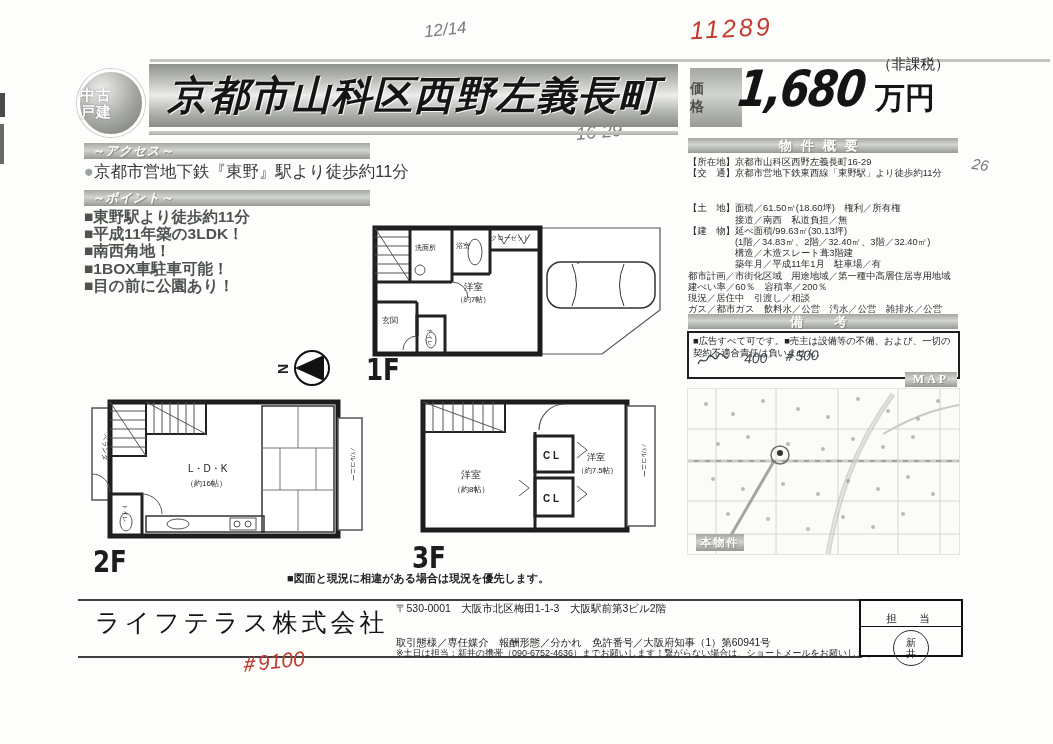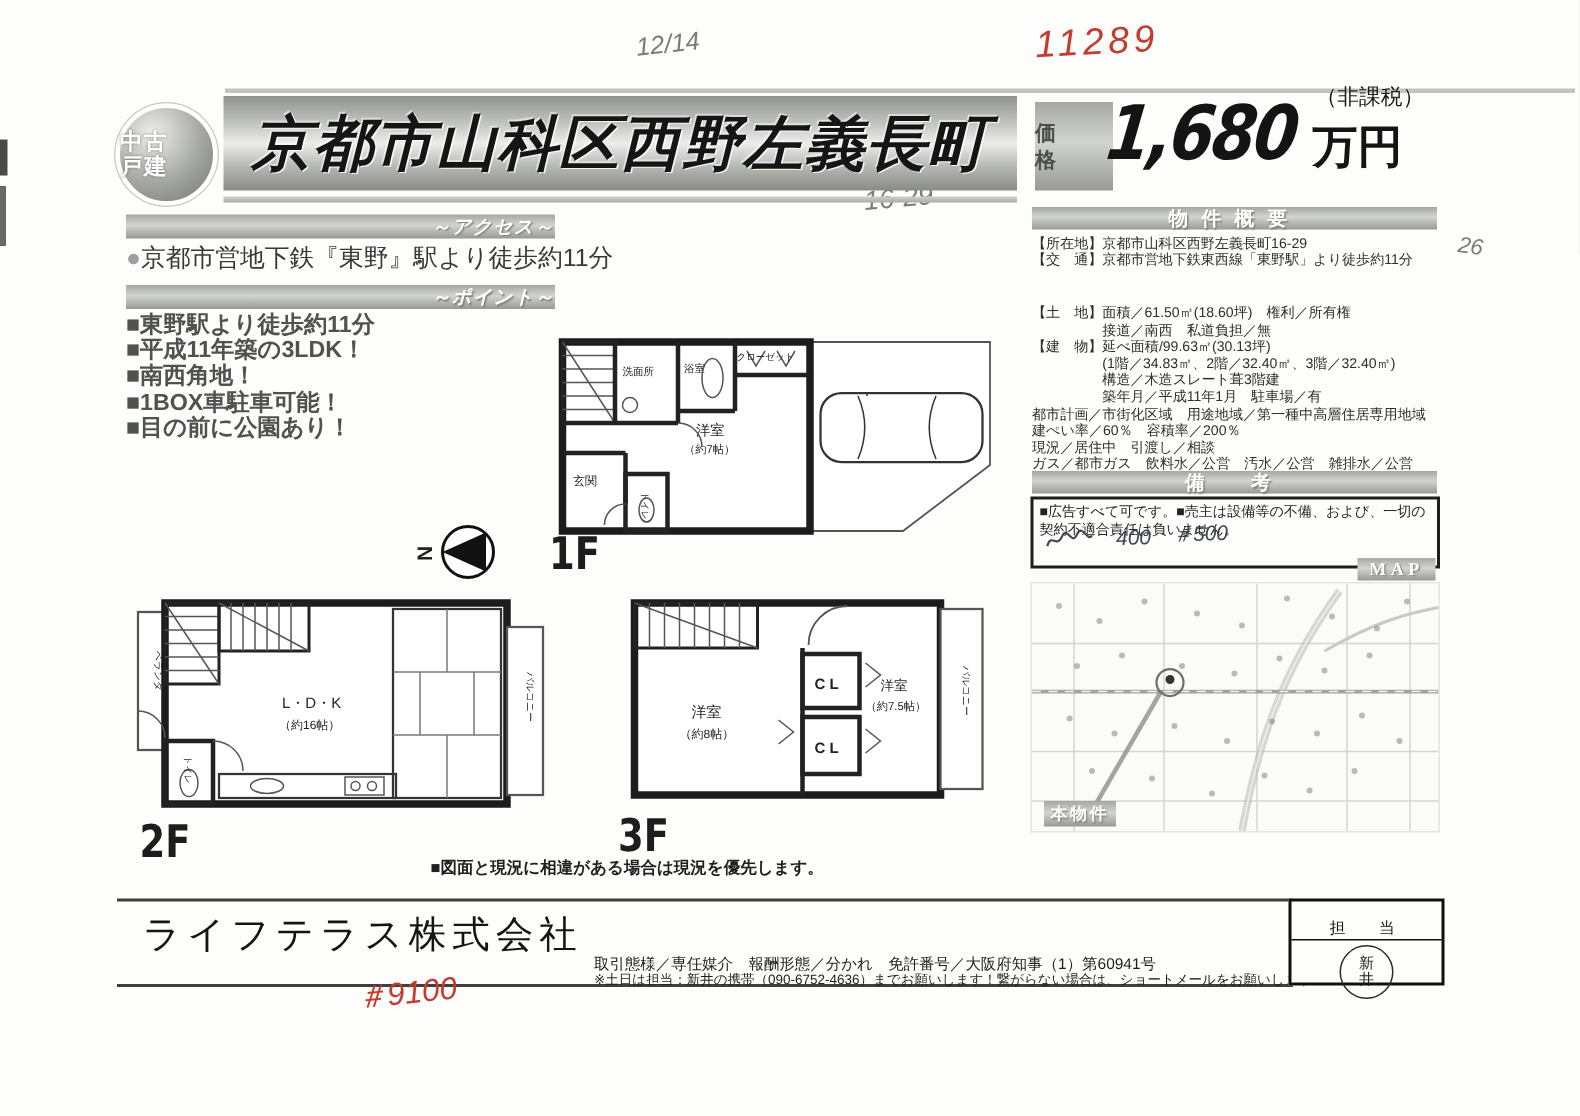--- a/index.html
+++ b/index.html
@@ -10,21 +10,21 @@
     color:#222;
   }
   .abs{position:absolute;}
   .hand{font-style:italic;white-space:nowrap;}
   .pencil{color:#7b7b7b;}
   .redpen{color:#c43b30;}
   .inkpen{color:#3d4650;}
 
   
   .metal{background:linear-gradient(180deg,#8f928d 0%,#c3c6c1 30%,#ecedea 50%,#b4b7b2 75%,#888b86 100%);}
-  .metal-lite{background:linear-gradient(180deg,#a4a7a2 0%,#d2d4d0 45%,#969994 100%);justify-content:flex-end;}
+  .metal-lite{background:linear-gradient(180deg,#a4a7a2 0%,#d2d4d0 45%,#969994 100%);}
 
   #title-bar{left:149px;top:64px;width:529px;height:63px;display:flex;align-items:center;justify-content:center;}
   #title-bar .t{
     font-family:"Liberation Serif","DejaVu Serif",serif;font-weight:bold;font-style:italic;
     font-size:40px;letter-spacing:1px;color:#151515;white-space:nowrap;
     text-shadow:1px 1px 0 rgba(255,255,255,.85),-1px -1px 0 rgba(255,255,255,.5);
   }
   #title-underline{left:149px;top:131px;width:529px;height:4px;background:linear-gradient(180deg,#cfd1cd,#a9aca7);}
   #top-line{left:150px;top:59px;width:900px;height:3px;background:#c2c4c0;}
 
@@ -375,20 +375,21 @@
     <text x="172" y="64" font-size="9">洋室</text>
     <text x="162" y="77" font-size="7.5">（約7.5帖）</text>
   </svg>
   <div class="abs fp-label" style="left:412px;top:540px">3F</div>
 
   <div id="plans-note" class="abs">■図面と現況に相違がある場合は現況を優先します。</div>
 
   <div class="abs rule" style="left:78px;top:599px;width:784px"></div>
   <div class="abs rule" style="left:78px;top:656px;width:784px"></div>
   <div id="company" class="abs">ライフテラス株式会社</div>
+  <div id="addr" class="abs">〒530-0001　大阪市北区梅田1-1-3　大阪駅前第3ビル2階</div>
   <div id="terms" class="abs">取引態様／専任媒介　報酬形態／分かれ　免許番号／大阪府知事（1）第60941号</div>
   <div id="weekend" class="abs">※土日は担当：新井の携帯（090-6752-4636）までお願いします！繋がらない場合は、ショートメールをお願いします！</div>
 
   <div id="staff-box" class="abs">
     <div id="staff-head">担　当</div>
     <div id="staff-stamp">
       <div>新</div>
       <div>井</div>
     </div>
   </div>

